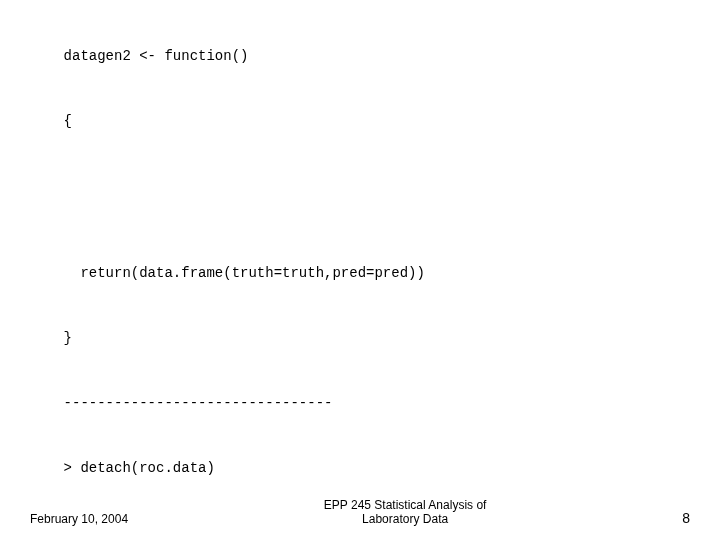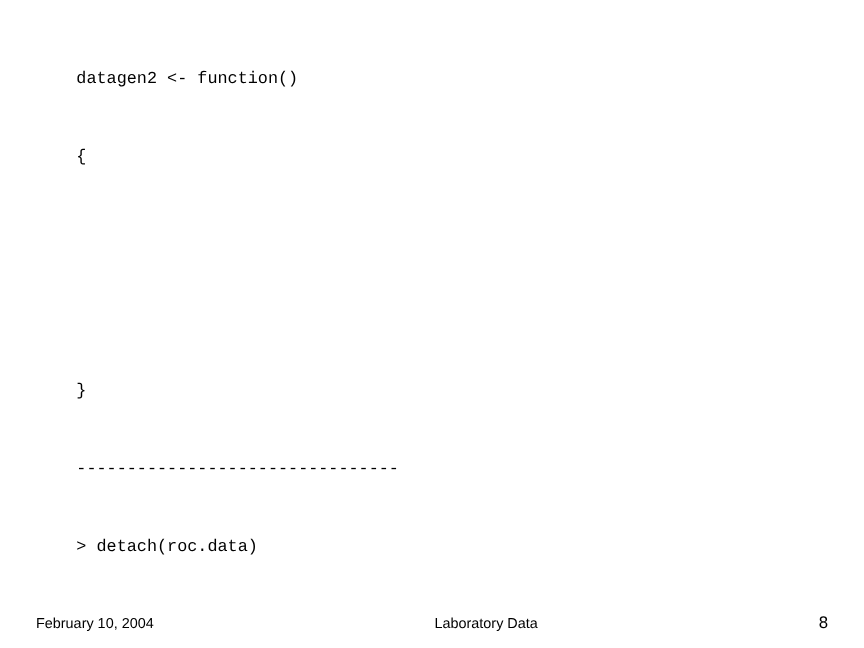--- a/index.html
+++ b/index.html
@@ -11,21 +11,21 @@
     body {
       width: 720px;
       height: 540px;
       background-color: #ffffff;
       font-family: 'Courier New', Courier, monospace;
       position: relative;
       overflow: hidden;
     }
 
     .slide-content {
-      padding: 34px 30px 60px 30px;
+      padding: 24px 30px 60px 30px;
       height: 100%;
     }
 
     .code-block {
       font-size: 14px;
       line-height: 1.55;
       color: #000000;
       white-space: pre;
     }
 
@@ -56,35 +56,36 @@
 <body>
 
 <div class="slide-content">
   <div class="code-block">
     <span>datagen2 &lt;- function()</span>
     <br>
     <span>{</span>
     <br>
     <br>
     <br>
+    <span>  return(data.frame(truth=truth,pred=pred))</span>
     <br>
     <span>}</span>
     <br>
     <span>--------------------------------</span>
     <br>
     <span>&gt; detach(roc.data)</span>
     <br>
     
     <br>
     
     <br>
     
   </div>
 </div>
 
 <div class="footer">
   <div class="footer-left">February 10, 2004</div>
   <div class="footer-center">
-    <br>
+    <span>EPP 245 Statistical Analysis of</span><br>
     <span>Laboratory Data</span>
   </div>
   <div class="footer-right">8</div>
 </div>
 
 </body></html>

